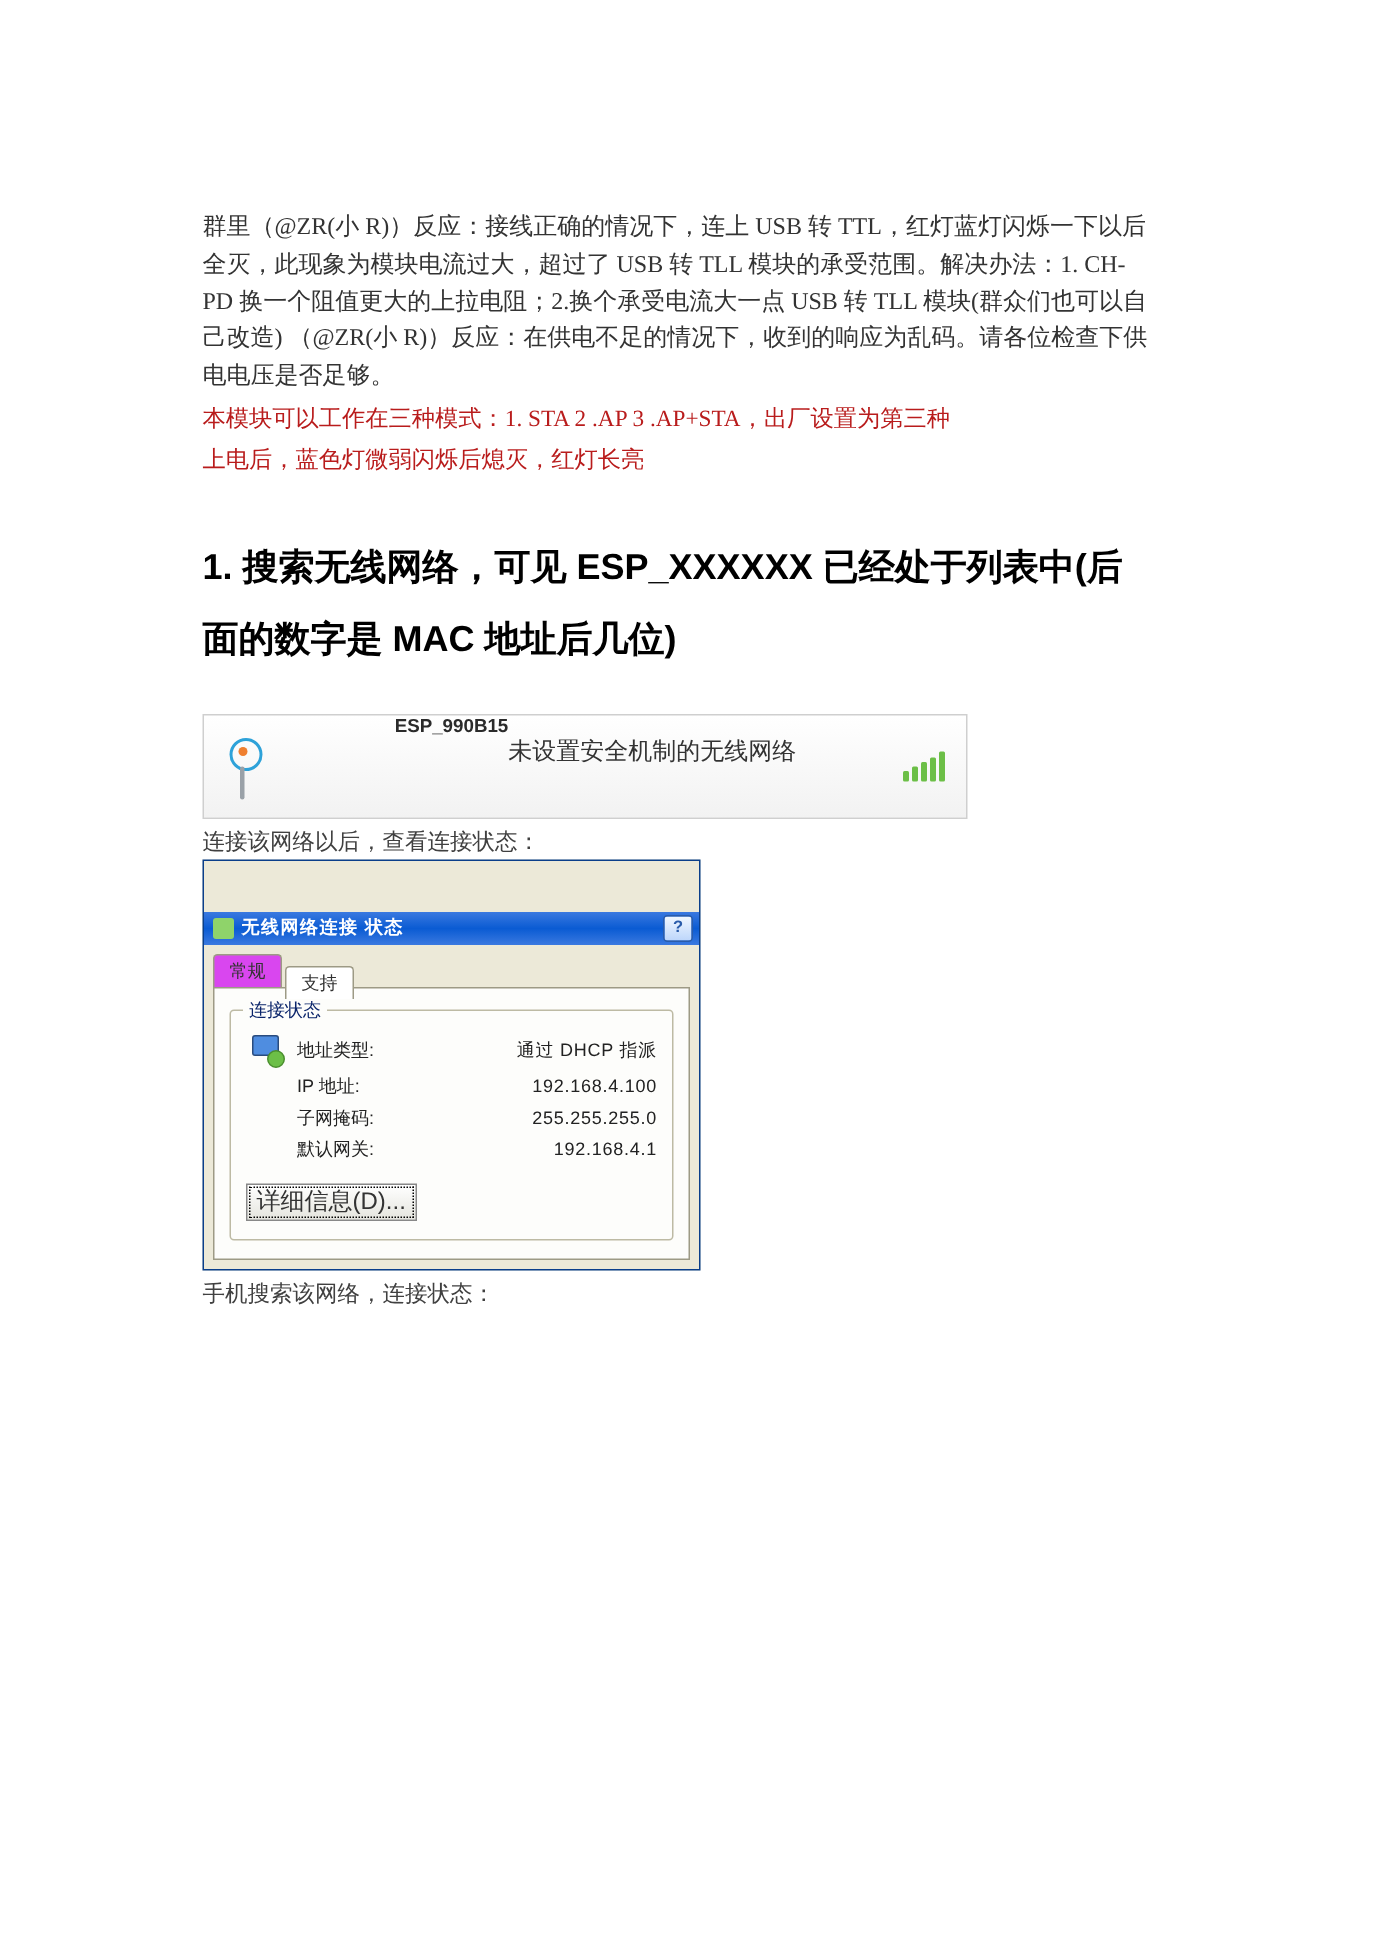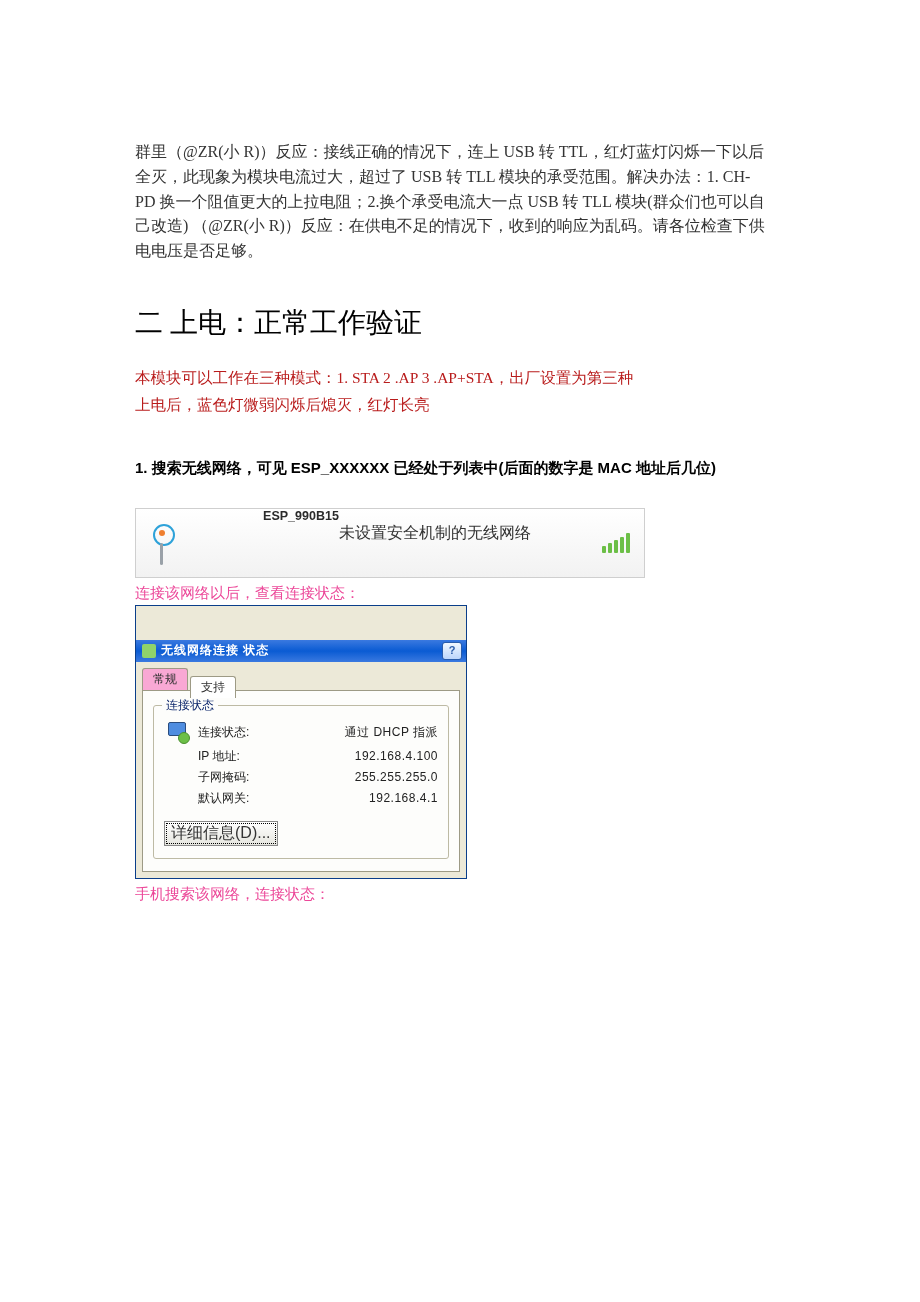--- a/index.html
+++ b/index.html
@@ -31,21 +31,21 @@
   .para2 {
     font-size: 15.5px;
     line-height: 1.6;
     margin: 0 0 2px 0;
     color: #b91c1c;
   }
   .heading-sub {
     font-family: "Helvetica Neue", Arial, "Microsoft YaHei", sans-serif;
     font-weight: 700;
     color: #000;
-    font-size: 15px;
+    font-size: 24px;
     line-height: 2;
     margin: 35px 0 25px 0;
   }
   
   .wifi-row {
     width: 510px;
     height: 70px;
     background: linear-gradient(#fff, #f2f2f2);
     border: 1px solid #cfcfcf;
     box-sizing: border-box;
@@ -112,21 +112,21 @@
     border-radius: 1px;
   }
   .wifi-sig span:nth-child(1){height:35%}
   .wifi-sig span:nth-child(2){height:50%}
   .wifi-sig span:nth-child(3){height:65%}
   .wifi-sig span:nth-child(4){height:80%}
   .wifi-sig span:nth-child(5){height:100%}
   .aftertext {
     font-size: 15px;
     margin: 6px 0 2px 0;
-    color: #ec4899;
+    color: #404040;
   }
   
   .xp-dialog {
     width: 330px;
     border: 1px solid #0a3e8a;
     font-family: "SimSun", Tahoma, sans-serif;
     font-size: 12px;
     background: #ece9d8;
   }
   .xp-titlebar {
@@ -166,21 +166,21 @@
   .xp-tabs {
     display: flex;
     margin: 6px 6px 0 6px;
     position: relative;
     z-index: 2;
   }
   .xp-tab {
     padding: 2px 10px 2px 10px;
     border: 1px solid #9d9a85;
     border-bottom: none;
-    background: #f9a8d4;
+    background: #d946ef;
     border-radius: 3px 3px 0 0;
     margin-right: 2px;
     color: #333;
   }
   .xp-tab.active {
     background: #ffffff;
     font-weight: normal;
     position: relative;
     top: 8px;
   }
@@ -242,21 +242,20 @@
     font-size: 16px;
   }
 </style>
 </head>
 <body>
 
 <div class="page">
 
   <p class="para">群里（@ZR(小 R)）反应：接线正确的情况下，连上 USB 转 TTL，红灯蓝灯闪烁一下以后全灭，此现象为模块电流过大，超过了 USB 转 TLL 模块的承受范围。解决办法：1. CH-PD 换一个阻值更大的上拉电阻；2.换个承受电流大一点 USB 转 TLL 模块(群众们也可以自己改造) （@ZR(小 R)）反应：在供电不足的情况下，收到的响应为乱码。请各位检查下供电电压是否足够。</p>
 
-  <h2 class="heading-big">二 上电：正常工作验证</h2>
 
   <p class="para2">本模块可以工作在三种模式：1. STA   2 .AP   3 .AP+STA，出厂设置为第三种</p>
   <p class="para2">上电后，蓝色灯微弱闪烁后熄灭，红灯长亮</p>
 
   <h3 class="heading-sub">1. 搜索无线网络，可见 ESP_XXXXXX 已经处于列表中(后面的数字是 MAC 地址后几位)</h3>
 
   <div class="wifi-row">
     <div class="wifi-beacon">
       <div class="ring"></div>
         <div class="dot"></div>
@@ -290,21 +289,21 @@
     <div class="xp-panel">
       <div class="xp-group">
         <div class="xp-group-label">连接状态</div>
         <div class="xp-row">
           <div class="xp-icon-cell">
             <div class="xp-net-icon">
               <div class="screen"></div>
                 <div class="dot"></div>
             </div>
           </div>
-          <div class="xp-lbl">连接状态:</div>
+          <div class="xp-lbl">地址类型:</div>
           <div class="xp-val">通过 DHCP 指派</div>
         </div>
         <div class="xp-row">
           <div class="xp-icon-cell"></div>
           <div class="xp-lbl">IP 地址:</div>
           <div class="xp-val">192.168.4.100</div>
         </div>
         <div class="xp-row">
           <div class="xp-icon-cell"></div>
           <div class="xp-lbl">子网掩码:</div>

